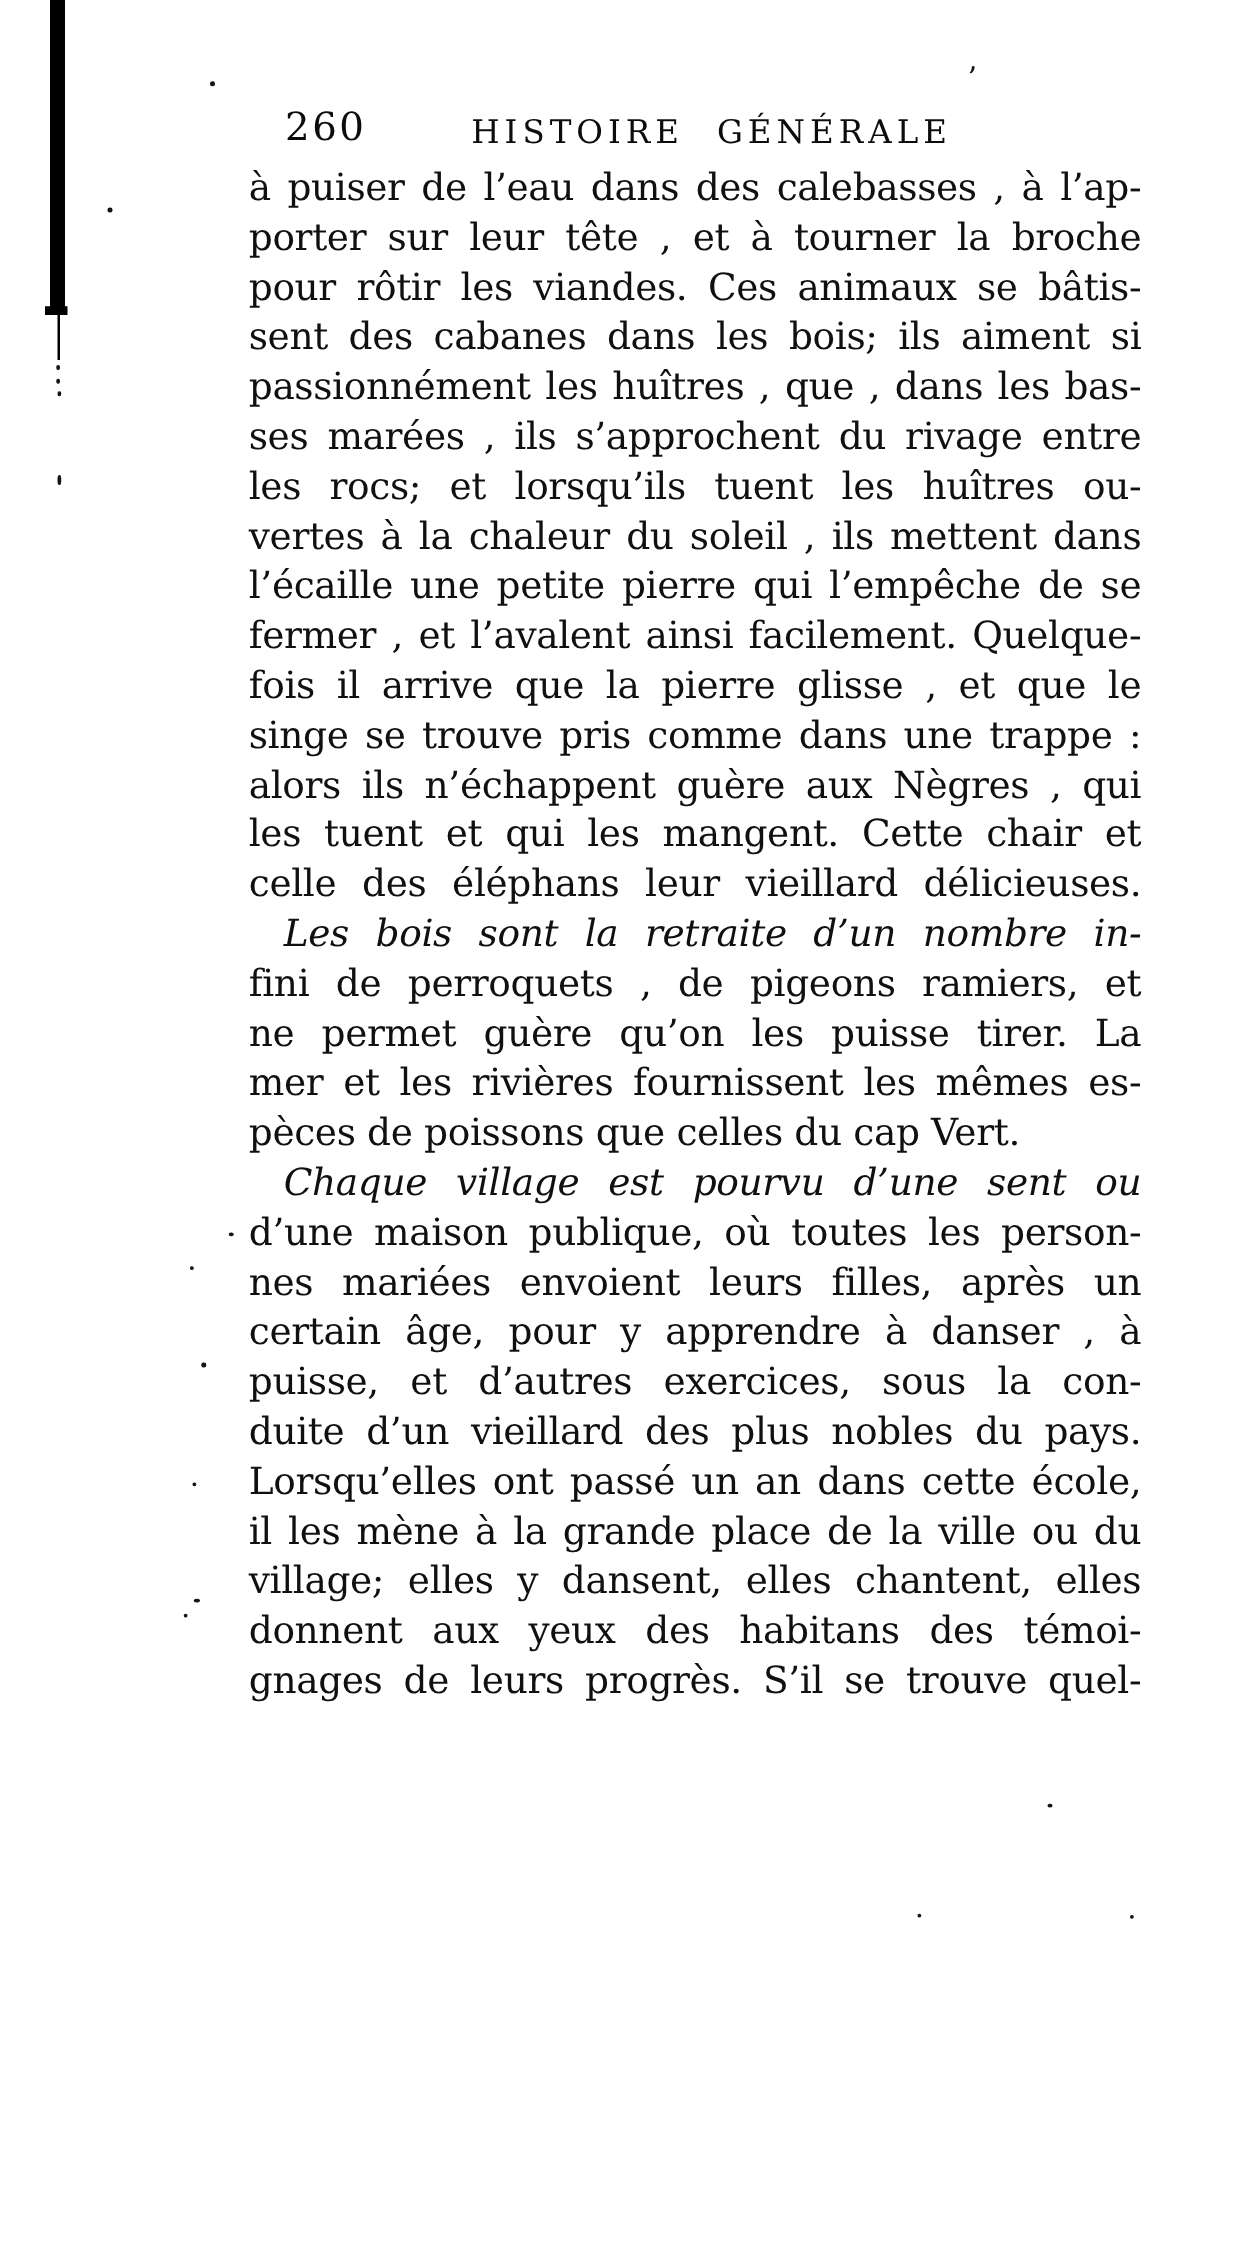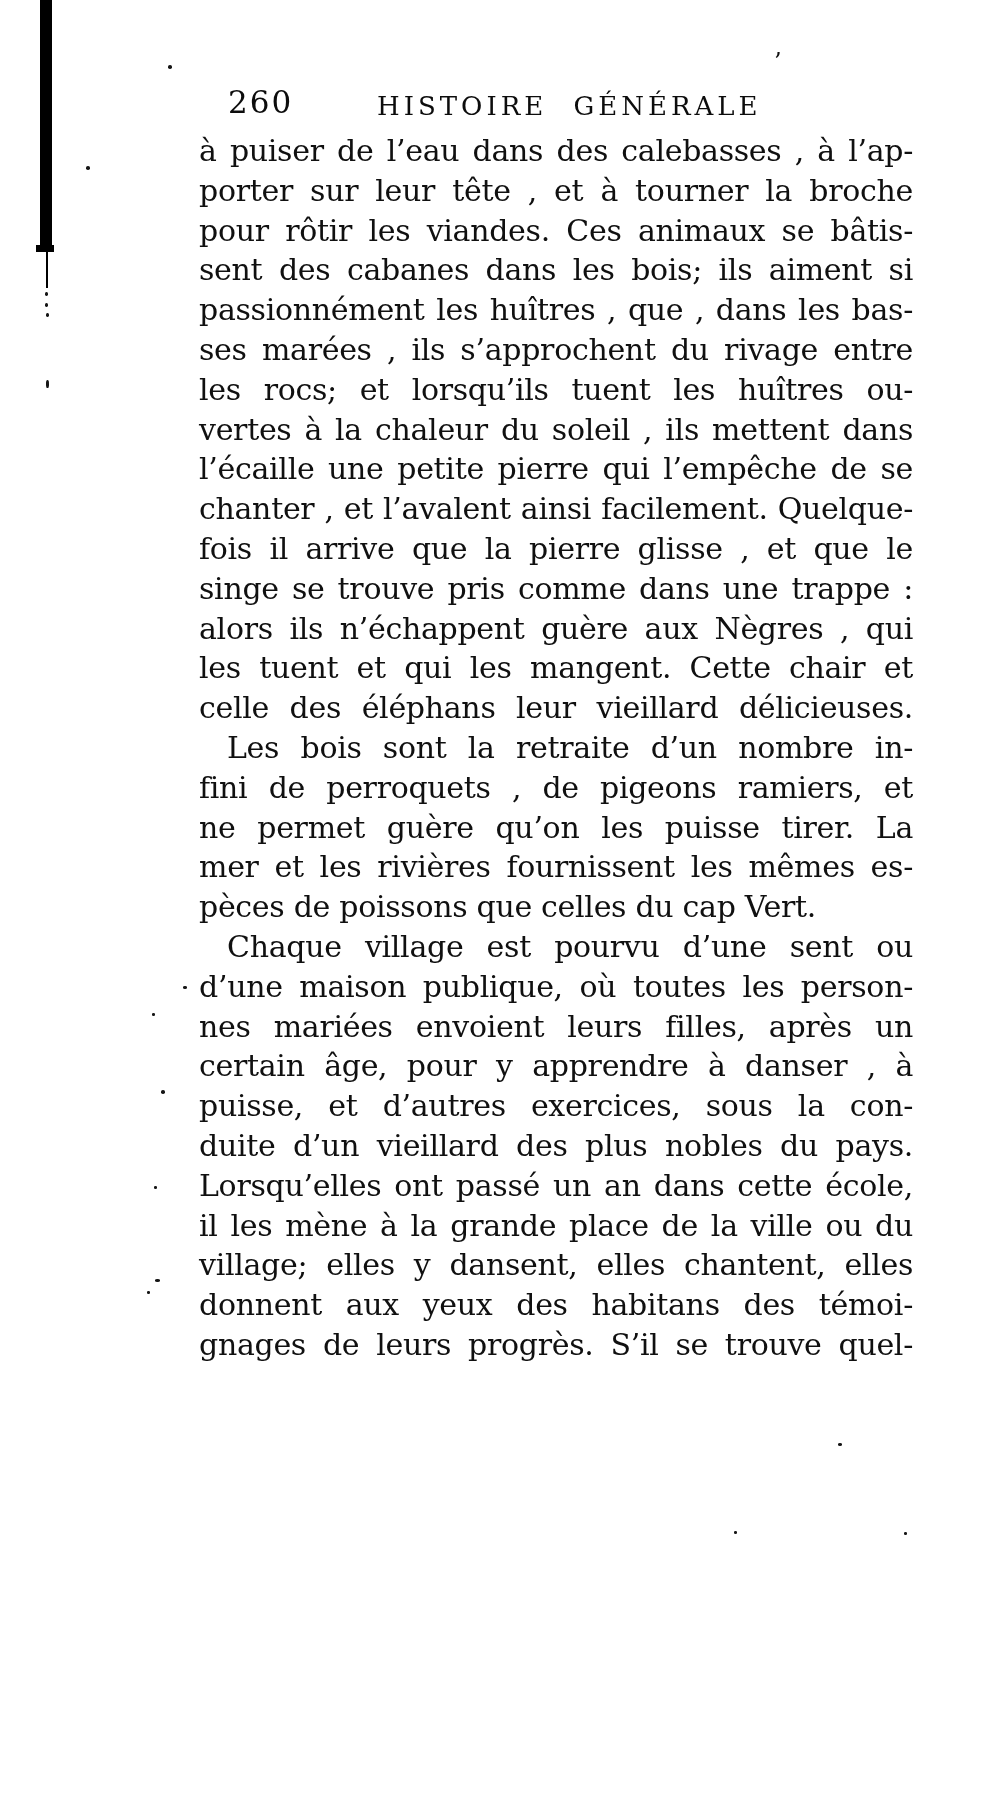--- a/index.html
+++ b/index.html
@@ -26,21 +26,21 @@
   
   .text-block{
     position:absolute;left:166px;top:131px;width:714px;margin-left:33px;
   }
   .line{
     font-size:30px;line-height:39.8px;height:39.8px;
     letter-spacing:-0.3px;
     text-align:justify;text-align-last:justify;
     white-space:normal;color:#101010;
   }
-  .line.indent{text-indent:28px;}
+  .line.indent{text-indent:28px;font-style:italic;}
   .line.no-just{text-align-last:left;}
 
   
   .edge-bar{position:absolute;left:40px;top:0;width:12px;height:248px;background:#000;}
   .edge-bar-foot{position:absolute;left:36px;top:245px;width:18px;height:7px;background:#000;}
   .edge-thin-line{position:absolute;left:46px;top:252px;width:2px;height:36px;background:#000;}
   .speck{position:absolute;background:#151515;border-radius:45%;}
   .apos-mark{position:absolute;left:774px;top:48px;font-size:24px;color:#111;}
 </style>
 </head>
@@ -75,21 +75,21 @@
   <div class="text-block">
       <div class="line">à puiser de l’eau dans des calebasses , à l’ap-</div>
       <div class="line">porter sur leur tête , et à tourner la broche</div>
       <div class="line">pour rôtir les viandes. Ces animaux se bâtis-</div>
       <div class="line">sent des cabanes dans les bois; ils aiment si</div>
       <div class="line">passionnément les huîtres , que , dans les bas-</div>
       <div class="line">ses marées , ils s’approchent du rivage entre</div>
       <div class="line">les rocs; et lorsqu’ils tuent les huîtres ou-</div>
       <div class="line">vertes à la chaleur du soleil , ils mettent dans</div>
       <div class="line">l’écaille une petite pierre qui l’empêche de se</div>
-      <div class="line">chanter , et l’avalent ainsi facilement. Quelque-</div>
+      <div class="line">fermer , et l’avalent ainsi facilement. Quelque-</div>
       <div class="line">fois il arrive que la pierre glisse , et que le</div>
       <div class="line">singe se trouve pris comme dans une trappe :</div>
       <div class="line">alors ils n’échappent guère aux Nègres , qui</div>
       <div class="line">les tuent et qui les mangent. Cette chair et</div>
       <div class="line">celle des éléphans leur vieillard délicieuses.</div>
       <div class="line indent">Les bois sont la retraite d’un nombre in-</div>
       <div class="line">fini de perroquets , de pigeons ramiers, et</div>
       <div class="line">ne permet guère qu’on les puisse tirer. La</div>
       <div class="line">mer et les rivières fournissent les mêmes es-</div>
       <div class="line no-just">pèces de poissons que celles du cap Vert.</div>

